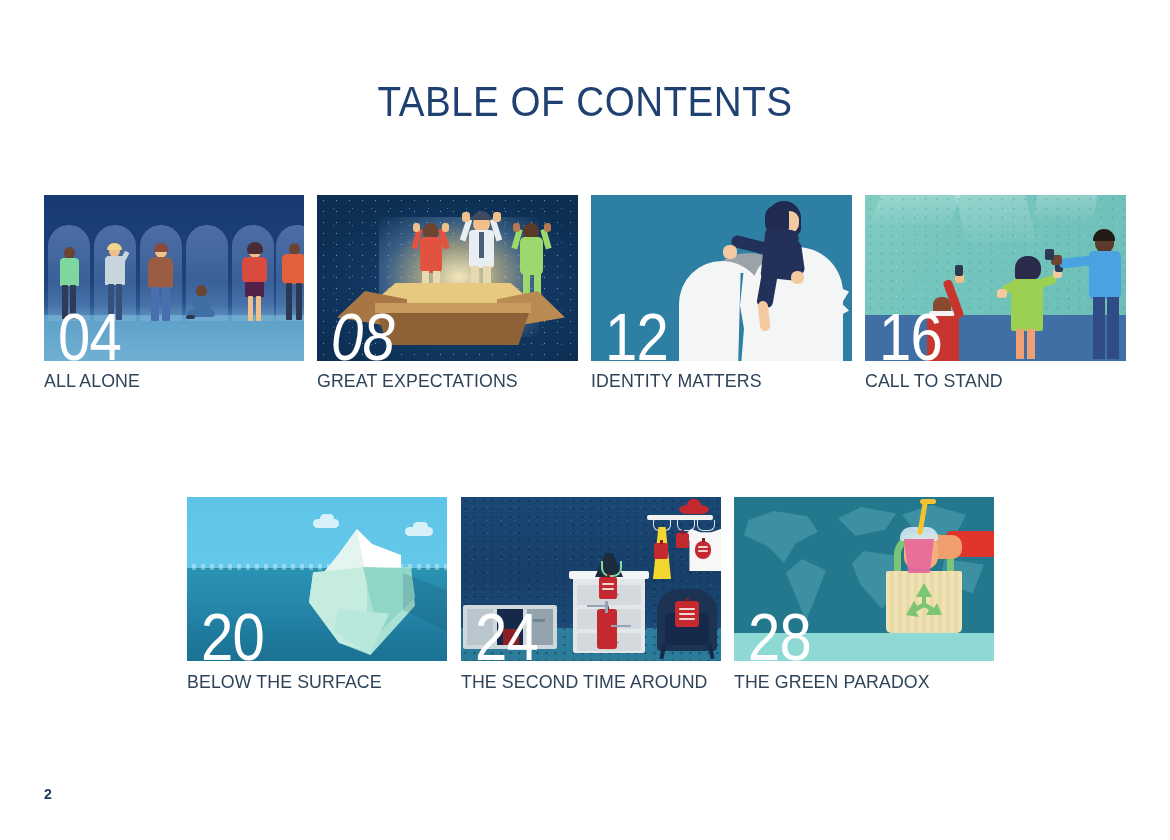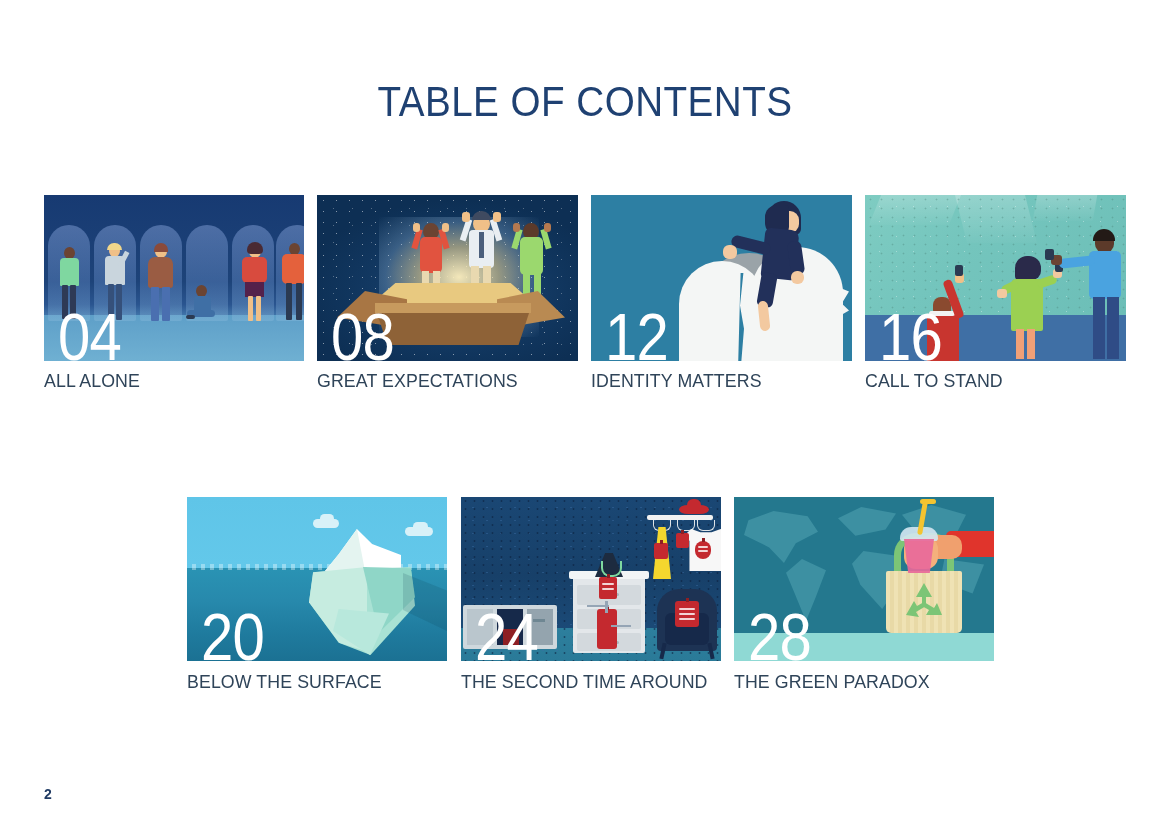--- a/index.html
+++ b/index.html
@@ -274,21 +274,21 @@
       <div class="head" style="left:9px; top:0; width:11px; height:12px; background:#6b4432;"></div>
       <div class="body" style="left:2px; top:11px; width:24px; height:30px; background:#e4613c; border-radius:5px;"></div>
       <div class="legs" style="left:6px; top:40px; width:6px; height:37px; background:#2b3a52;"></div>
       <div class="legs" style="left:16px;top:40px; width:6px; height:37px; background:#2b3a52;"></div>
     </div>
   </div>
   <div class="num">04</div>
 </div>
 <div class="cap" style="left:44px; top:370px;">ALL ALONE</div>
 
-<div class="card" style="left:317px; top:195px; width:261px; height:166px;">
+<div class="card" style="left:317px; top:195px; width:261px; height:166px;font-style:italic;">
   <div class="thumb" style="width:261px; height:166px;">
     <div class="c2-bg"></div>
     <div class="speck"></div>
     <div class="glow" style="left:62px; top:22px; width:160px; height:120px;"></div>
 
     <div style="position:absolute; left:96px; top:22px; width:36px; height:88px;">
       <div style="position:absolute; left:10px; top:6px; width:16px; height:17px; border-radius:50%; background:#6b4432;"></div>
       <div style="position:absolute; left:7px; top:20px; width:22px; height:36px; background:#e1533f; border-radius:5px;"></div>
       <div style="position:absolute; left:1px; top:12px; width:6px; height:20px; background:#e1533f; transform:rotate(16deg);"></div>
       <div style="position:absolute; left:28px;top:12px; width:6px; height:20px; background:#e1533f; transform:rotate(-16deg);"></div>

